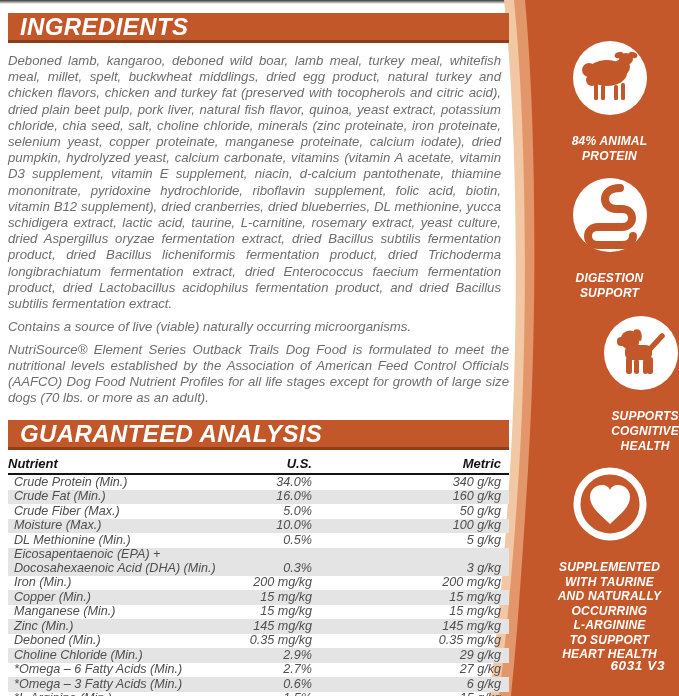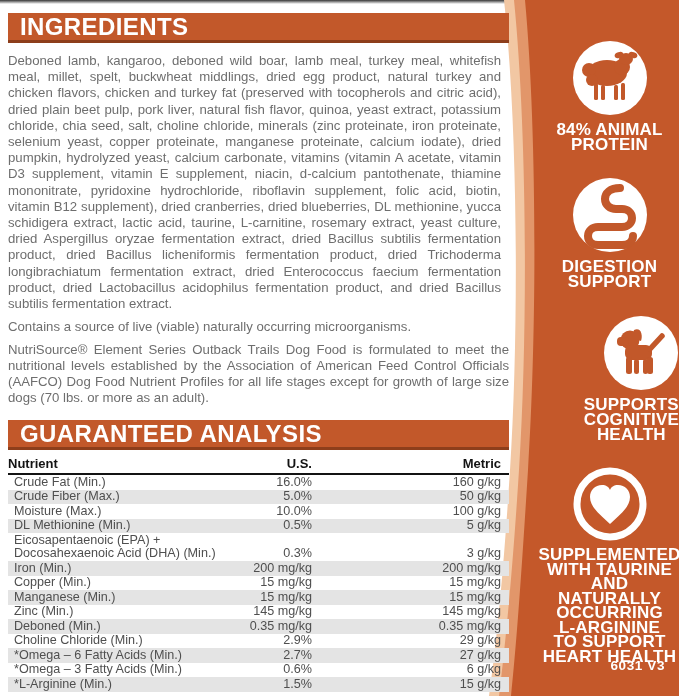--- a/index.html
+++ b/index.html
@@ -9,20 +9,21 @@
     --swoosh-light:#F2C7A3;
     --swoosh-mid:#E2966A;
     --stripe:#E4E4E4;
     --body-text:#6E6E6E;
     --table-text:#4F4F4F;
   }
   html,body{margin:0;padding:0;background:#ffffff;}
   .stage{
     position:relative;width:679px;height:696px;overflow:hidden;background:#ffffff;
     font-family:"Liberation Sans",sans-serif;
+    font-style:italic;
   }
   .top-edge{position:absolute;top:0;left:0;right:0;height:4px;
     background:linear-gradient(180deg,#353535,rgba(53,53,53,0));}
   
   .left-col{position:absolute;left:8px;top:0;width:501px;}
   .section-bar{
     margin-top:13px;height:30px;background:var(--accent);
     border-bottom:3px solid var(--accent-dark);
     display:flex;align-items:center;padding-left:12px;box-sizing:border-box;
   }
@@ -50,21 +51,21 @@
   table.analysis td.nutrient{padding-left:6px;}
   table.analysis td.num{text-align:right;white-space:nowrap;}
   table.analysis td.metric{padding-right:8px;}
   table.analysis tbody tr:nth-child(even){background:var(--stripe);}
   
   .panel-svg{position:absolute;top:0;left:0;width:679px;height:696px;pointer-events:none;}
   .panel-inner{position:absolute;left:540px;top:0;width:139px;height:696px;}
   .benefit{position:absolute;left:0;width:100%;display:flex;flex-direction:column;align-items:center;}
   .benefit .icon-wrap{width:76px;height:76px;}
   .benefit-label{
-    margin-top:6px;color:#ffffff;font-weight:700;font-size:17px;line-height:15px;
+    margin-top:18px;color:#ffffff;font-weight:700;font-size:12px;line-height:15px;
     text-align:center;white-space:pre-line;letter-spacing:0.2px;
   }
   .b1{top:40px;} .b2{top:177px;} .b3{top:315px;align-items:flex-end;} .b4{top:466px;}
   .b4 .benefit-label{line-height:14.5px;}
   .sku-code{
     position:absolute;right:14px;top:658px;color:#ffffff;font-weight:700;
     font-size:13.5px;letter-spacing:0.6px;
   }
 </style>
 </head>
@@ -102,20 +103,28 @@
           <col style="width:197px">
         </colgroup>
       <thead>
         <tr>
           <th>Nutrient</th>
           <th class="num">U.S.</th>
           <th class="num metric">Metric</th>
         </tr>
       </thead>
       <tbody>
+          <tr>
+      <td class="nutrient">
+        <div class="l1">Crude Protein (Min.)</div>
+
+      </td>
+      <td class="num">34.0%</td>
+      <td class="num metric">340 g/kg</td>
+    </tr>
           <tr>
       <td class="nutrient">
         <div class="l1">Crude Fat (Min.)</div>
 
       </td>
       <td class="num">16.0%</td>
       <td class="num metric">160 g/kg</td>
     </tr>
           <tr>
       <td class="nutrient">

